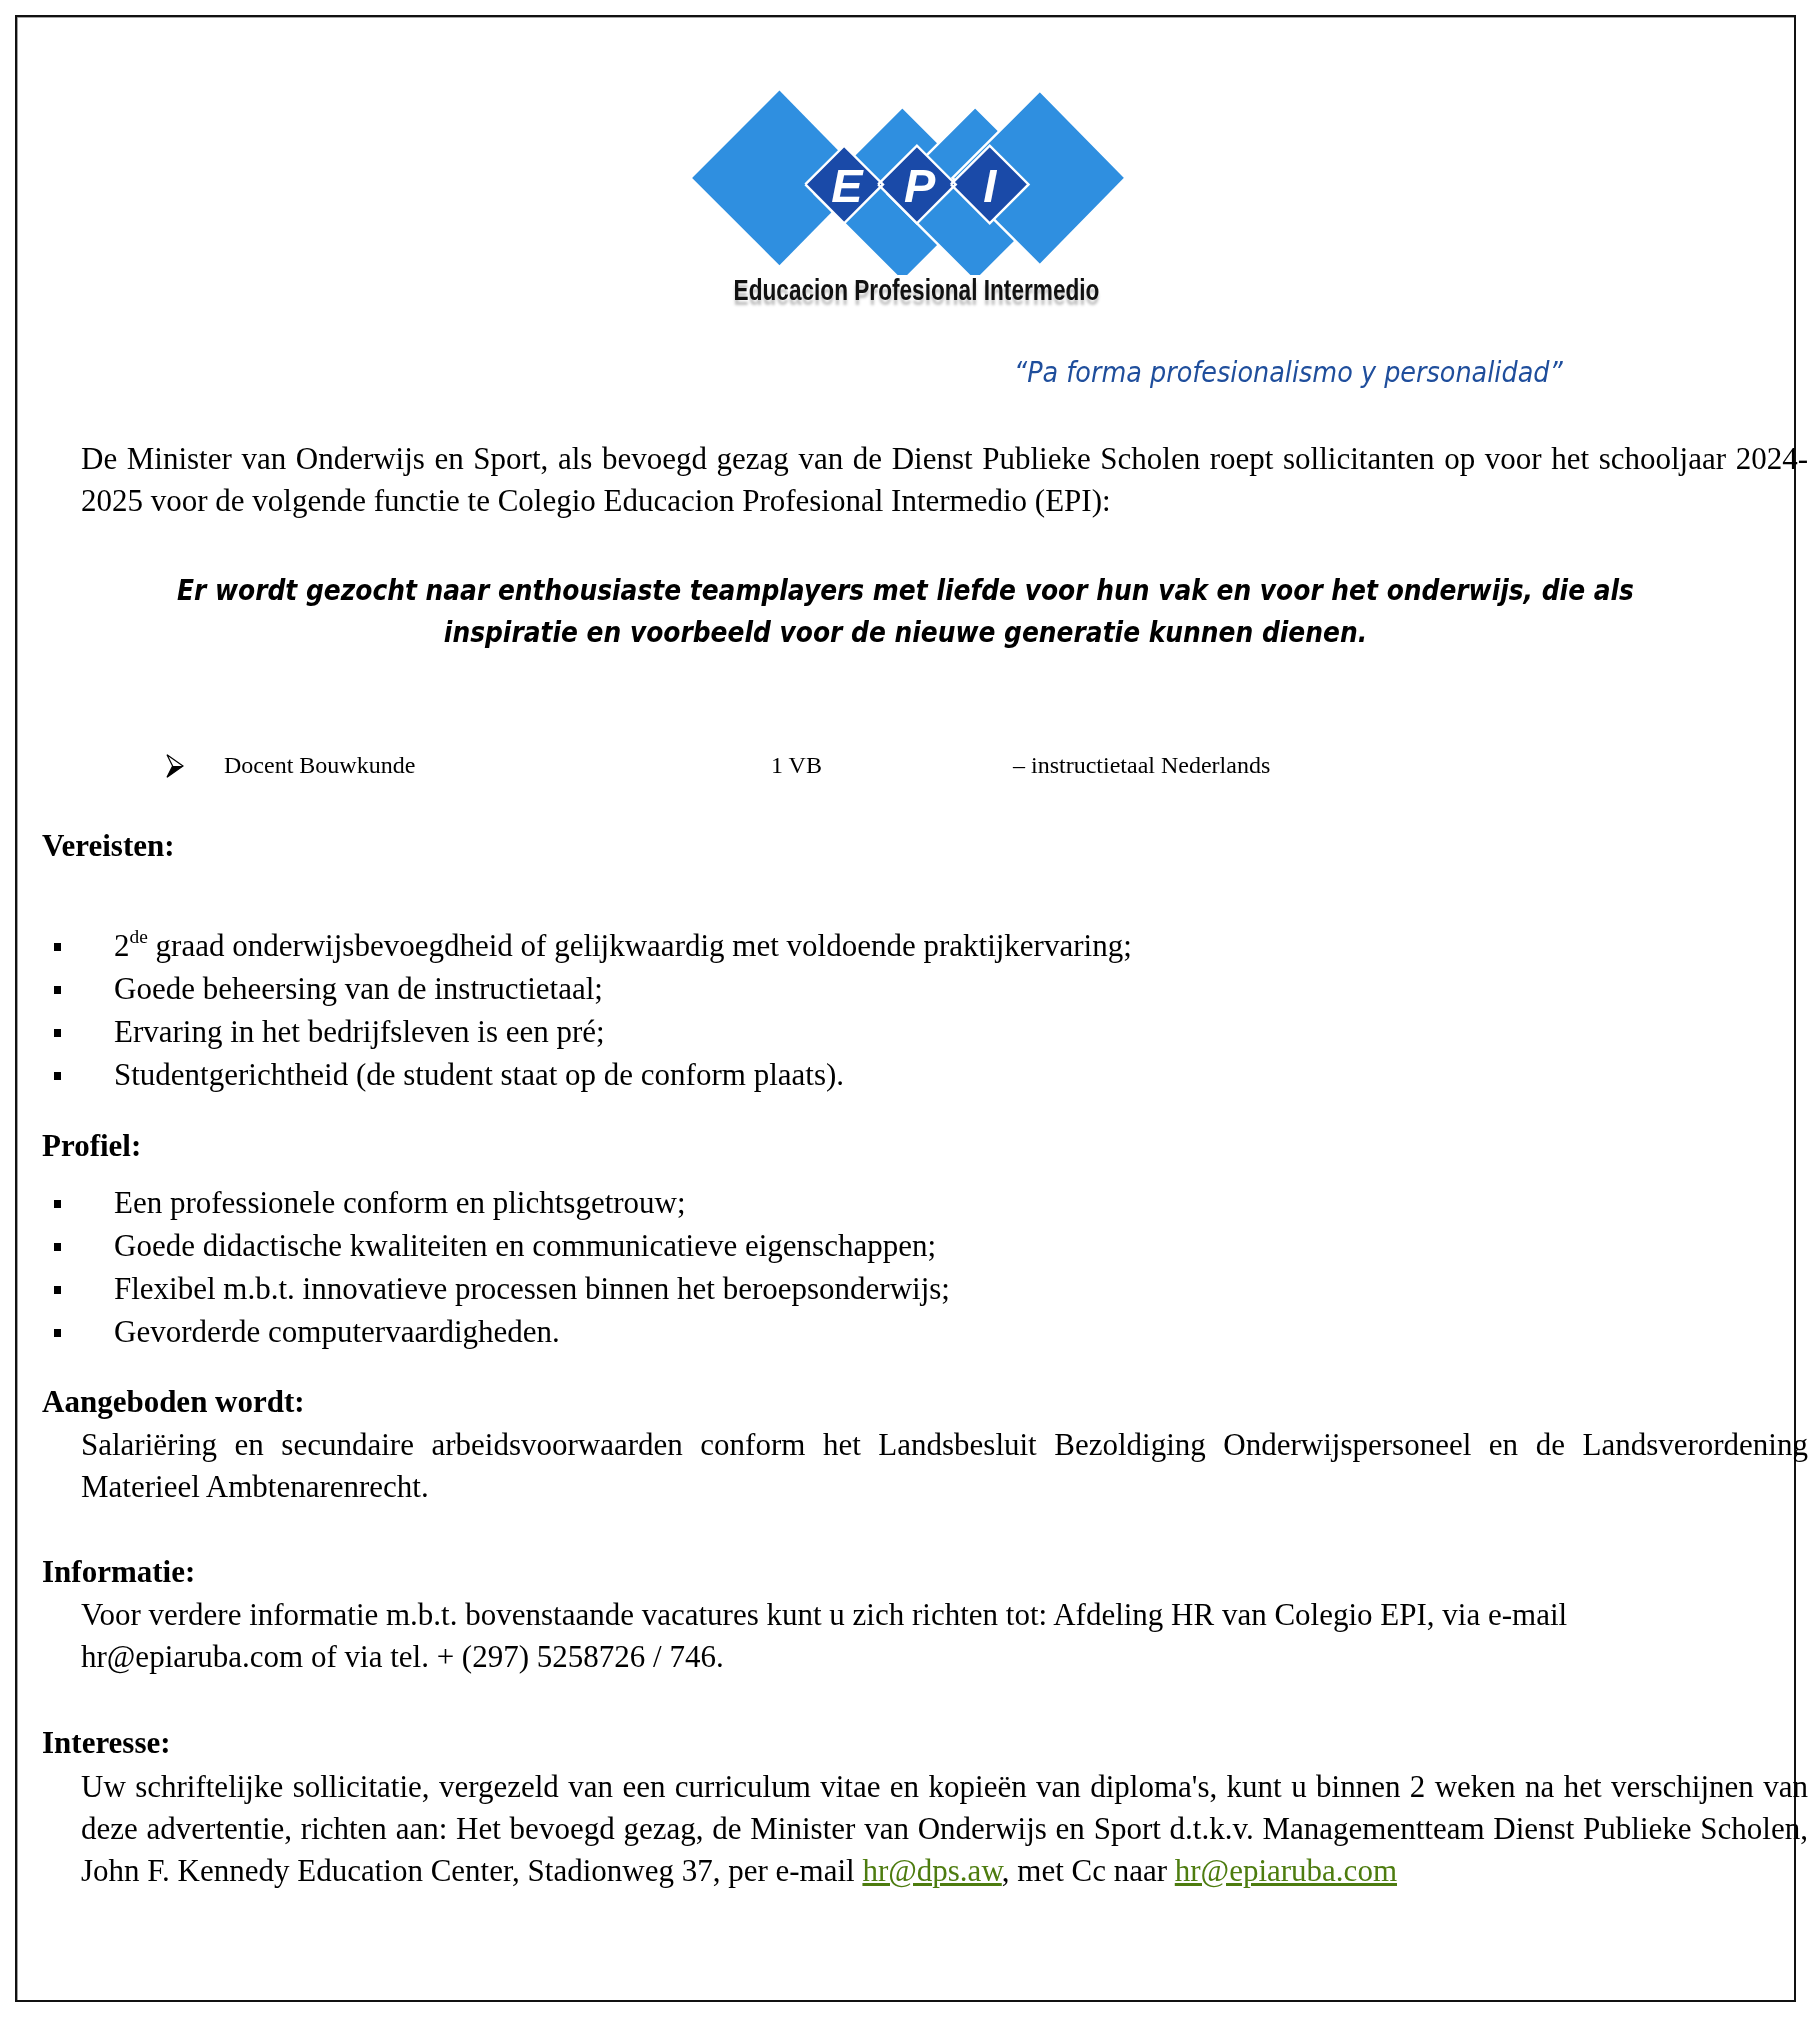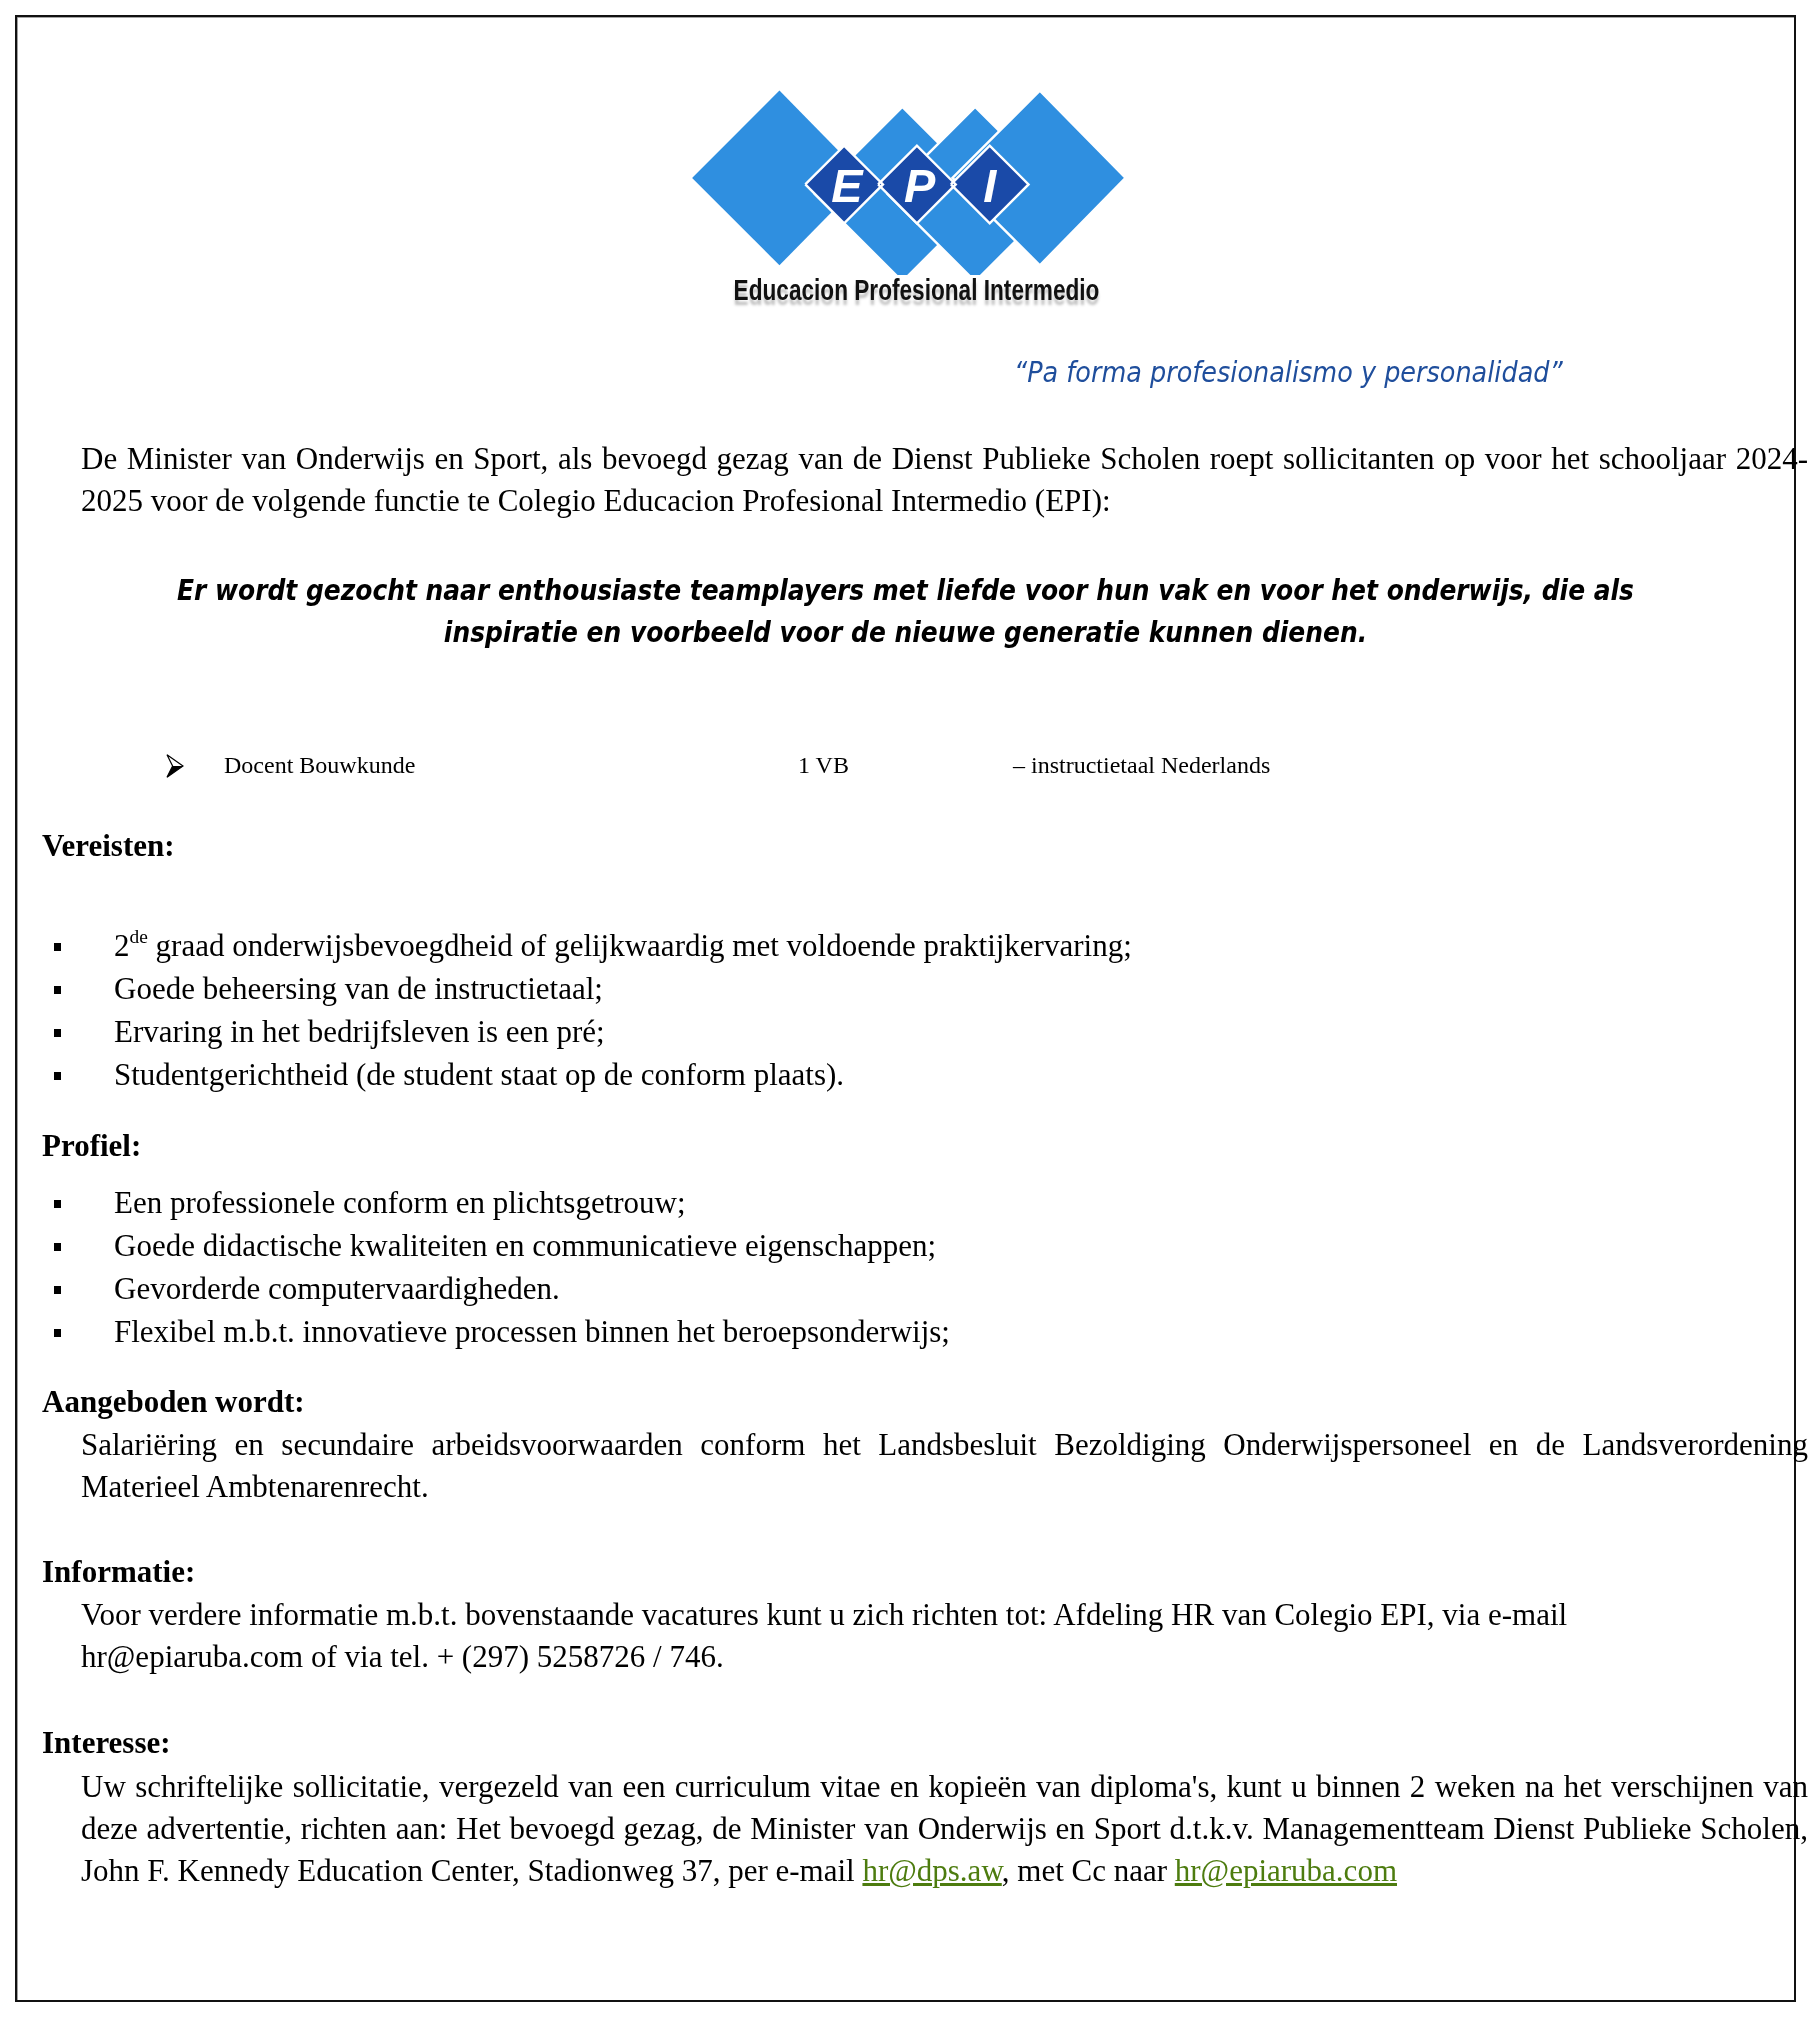--- a/index.html
+++ b/index.html
@@ -18,21 +18,21 @@
   .p { position: absolute; left: 42px; width: 1727px; font-size: 31px; line-height: 42px; margin-left: 39px; }
   .just { text-align: justify; text-align-last: left; }
   .intro { top: 438px; }
   .motto { position: absolute; left: 42px; width: 1727px; top: 569px; text-align: center;
            font-family: "DejaVu Sans", sans-serif; font-style: italic; font-weight: bold;
            font-size: 29px; line-height: 42px; transform: scaleX(0.86); transform-origin: center; }
   .job { position: absolute; top: 744px; left: 166px; height: 42px; font-size: 24px; line-height: 42px; width: 1539px; }
   .job span { position: absolute; top: 0; white-space: nowrap; }
   .arrow { left: 0; font-size: 24px; }
   .j-title { left: 58px; }
-  .j-count { left: 632px; }
+  .j-count { left: 605px; }
   .j-lang { left: 847px; }
   .heading { position: absolute; left: 42px; font-weight: bold; font-size: 31px; line-height: 42px; }
   ul.list { position: absolute; left: 42px; margin: 12px; padding: 0; list-style: none; font-size: 31px; line-height: 43px; }
   ul.list li { position: relative; padding-left: 60px; white-space: nowrap; }
   ul.list li .bullet { position: absolute; left: 0; top: 0; width: 6.5px; height: 8px; }
   ul.list li .bullet::before { content: ""; position: absolute; left: 0; top: 18.6px; width: 6.5px; height: 8px; background: #000; }
   sup { font-size: 19.4px; line-height: 0; vertical-align: 13px; }
   a.link { color: #4d7c0f; text-decoration: underline; }
 </style>
 </head>
@@ -90,22 +90,22 @@
   <li><span class="bullet"></span><span>2</span><sup>de</sup><span> graad onderwijsbevoegdheid of gelijkwaardig met voldoende praktijkervaring;</span></li>
   <li><span class="bullet"></span><span>Goede beheersing van de instructietaal;</span></li>
   <li><span class="bullet"></span><span>Ervaring in het bedrijfsleven is een pré;</span></li>
   <li><span class="bullet"></span><span>Studentgerichtheid (de student staat op de conform plaats).</span></li>
 </ul>
 
 <div class="heading" style="top:1125px">Profiel:</div>
 <ul class="list" style="top:1169px">
   <li><span class="bullet"></span><span>Een professionele conform en plichtsgetrouw;</span></li>
   <li><span class="bullet"></span><span>Goede didactische kwaliteiten en communicatieve eigenschappen;</span></li>
+  <li><span class="bullet"></span><span>Flexibel m.b.t. innovatieve processen binnen het beroepsonderwijs;</span></li>
   <li><span class="bullet"></span><span>Gevorderde computervaardigheden.</span></li>
-  <li><span class="bullet"></span><span>Flexibel m.b.t. innovatieve processen binnen het beroepsonderwijs;</span></li>
 </ul>
 
 <div class="heading" style="top:1381px">Aangeboden wordt:</div>
 <div class="p just" style="top:1424px">Salariëring en secundaire arbeidsvoorwaarden conform het Landsbesluit Bezoldiging Onderwijspersoneel en de Landsverordening Materieel Ambtenarenrecht.</div>
 
 <div class="heading" style="top:1551px">Informatie:</div>
 <div class="p" style="top:1594px; width:1709px">Voor verdere informatie m.b.t. bovenstaande vacatures kunt u zich richten tot: Afdeling HR van Colegio EPI, via e-mail hr@epiaruba.com of via tel. + (297) 5258726 / 746.</div>
 
 <div class="heading" style="top:1722px">Interesse:</div>
 <div class="p just" style="top:1766px"><span>Uw schriftelijke sollicitatie, vergezeld van een curriculum vitae en kopieën van diploma's, kunt u binnen 2 weken na het verschijnen van deze advertentie, richten aan: Het bevoegd gezag, de Minister van Onderwijs en Sport d.t.k.v. Managementteam Dienst Publieke Scholen, John F. Kennedy Education Center, Stadionweg 37, per e-mail </span><a class="link">hr@dps.aw</a><span>, met Cc naar </span><a class="link">hr@epiaruba.com</a></div>

